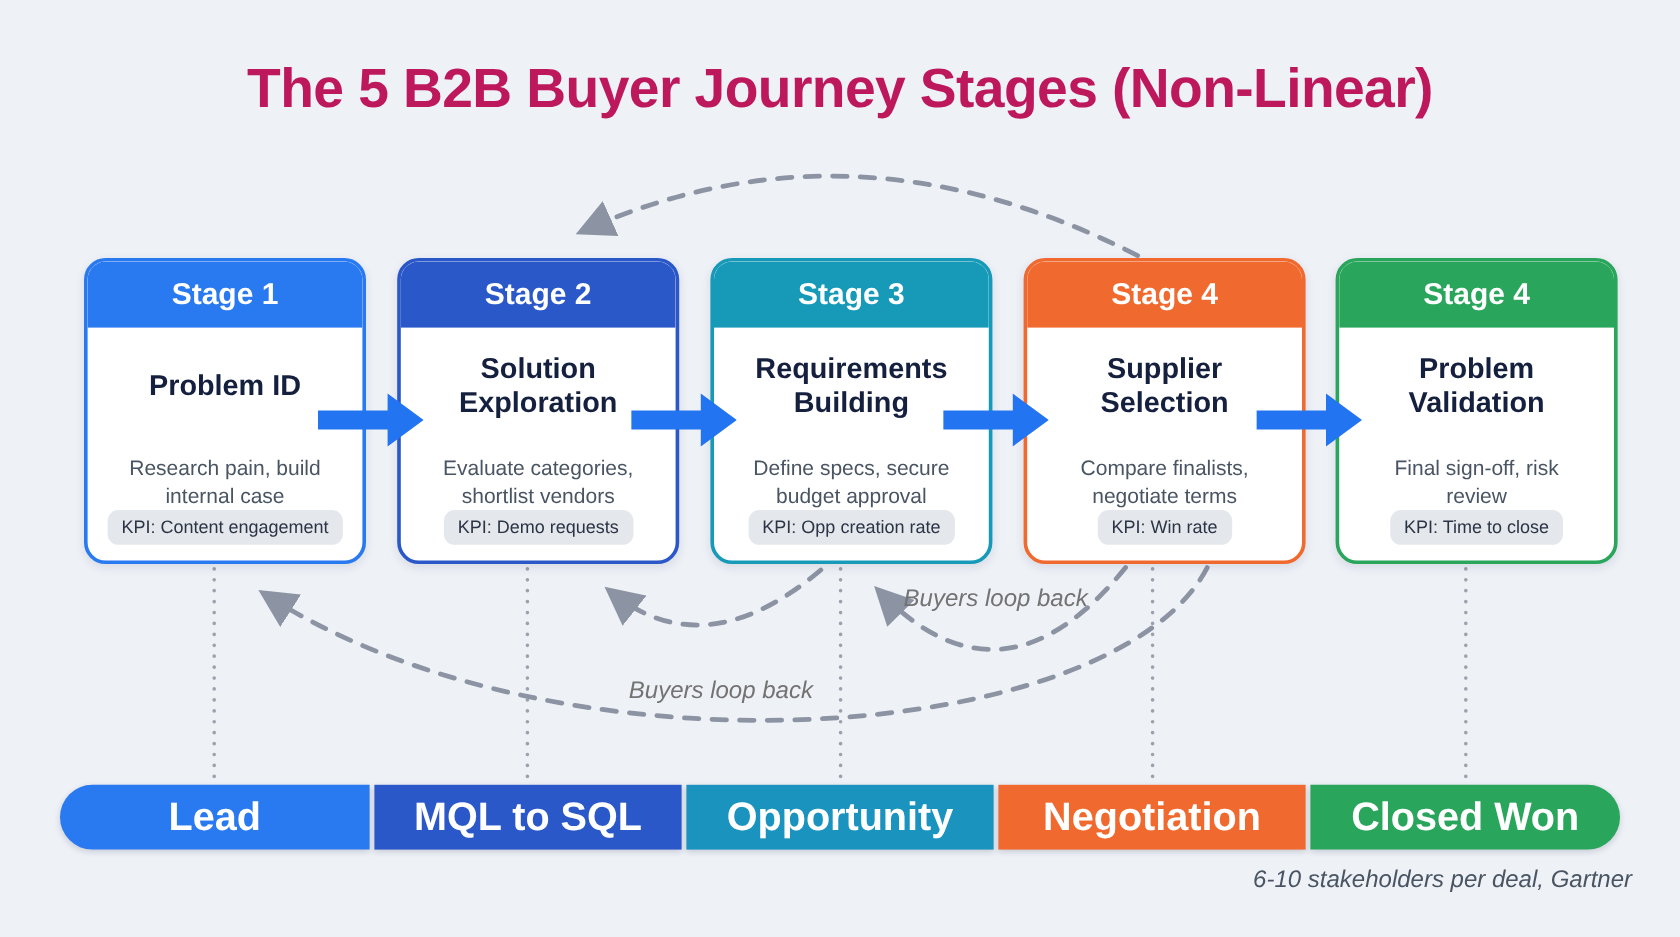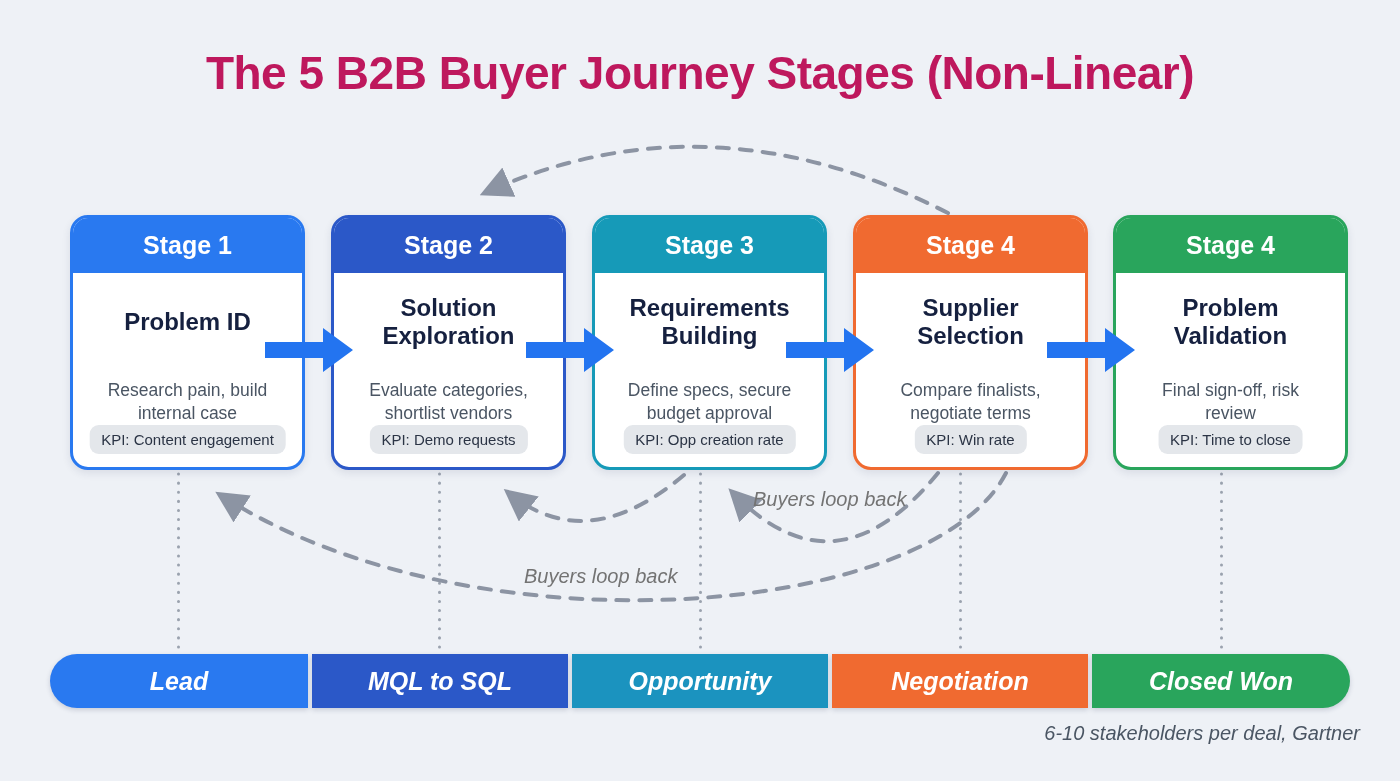--- a/index.html
+++ b/index.html
@@ -64,23 +64,22 @@
     color:#737373;font-weight:500;white-space:nowrap;
   }
   .loop-label-1{left:753px;top:488px;}
   .loop-label-2{left:524px;top:565px;}
 
   
   .funnel{position:absolute;left:0;top:654px;width:1400px;height:54px;z-index:2;}
   .seg{
     position:absolute;top:0;height:54px;
     display:flex;align-items:center;justify-content:center;
-    color:#fff;font-size:25px;font-weight:700;
+    color:#fff;font-size:33px;font-weight:700;
     box-shadow:0 2px 5px rgba(30,40,80,.18);
-    font-style:italic;
   }
   .f1{left:50px;width:258px;background:#2979f0;border-radius:27px 0 0 27px;}
   .f2{left:312px;width:256px;background:#2b58c8;}
   .f3{left:572px;width:256px;background:#1b93bf;}
   .f4{left:832px;width:256px;background:#f06a30;}
   .f5{left:1092px;width:258px;background:#29a55c;border-radius:0 27px 27px 0;}
 
   
   .footnote{
     position:absolute;right:40px;top:722px;z-index:2;

